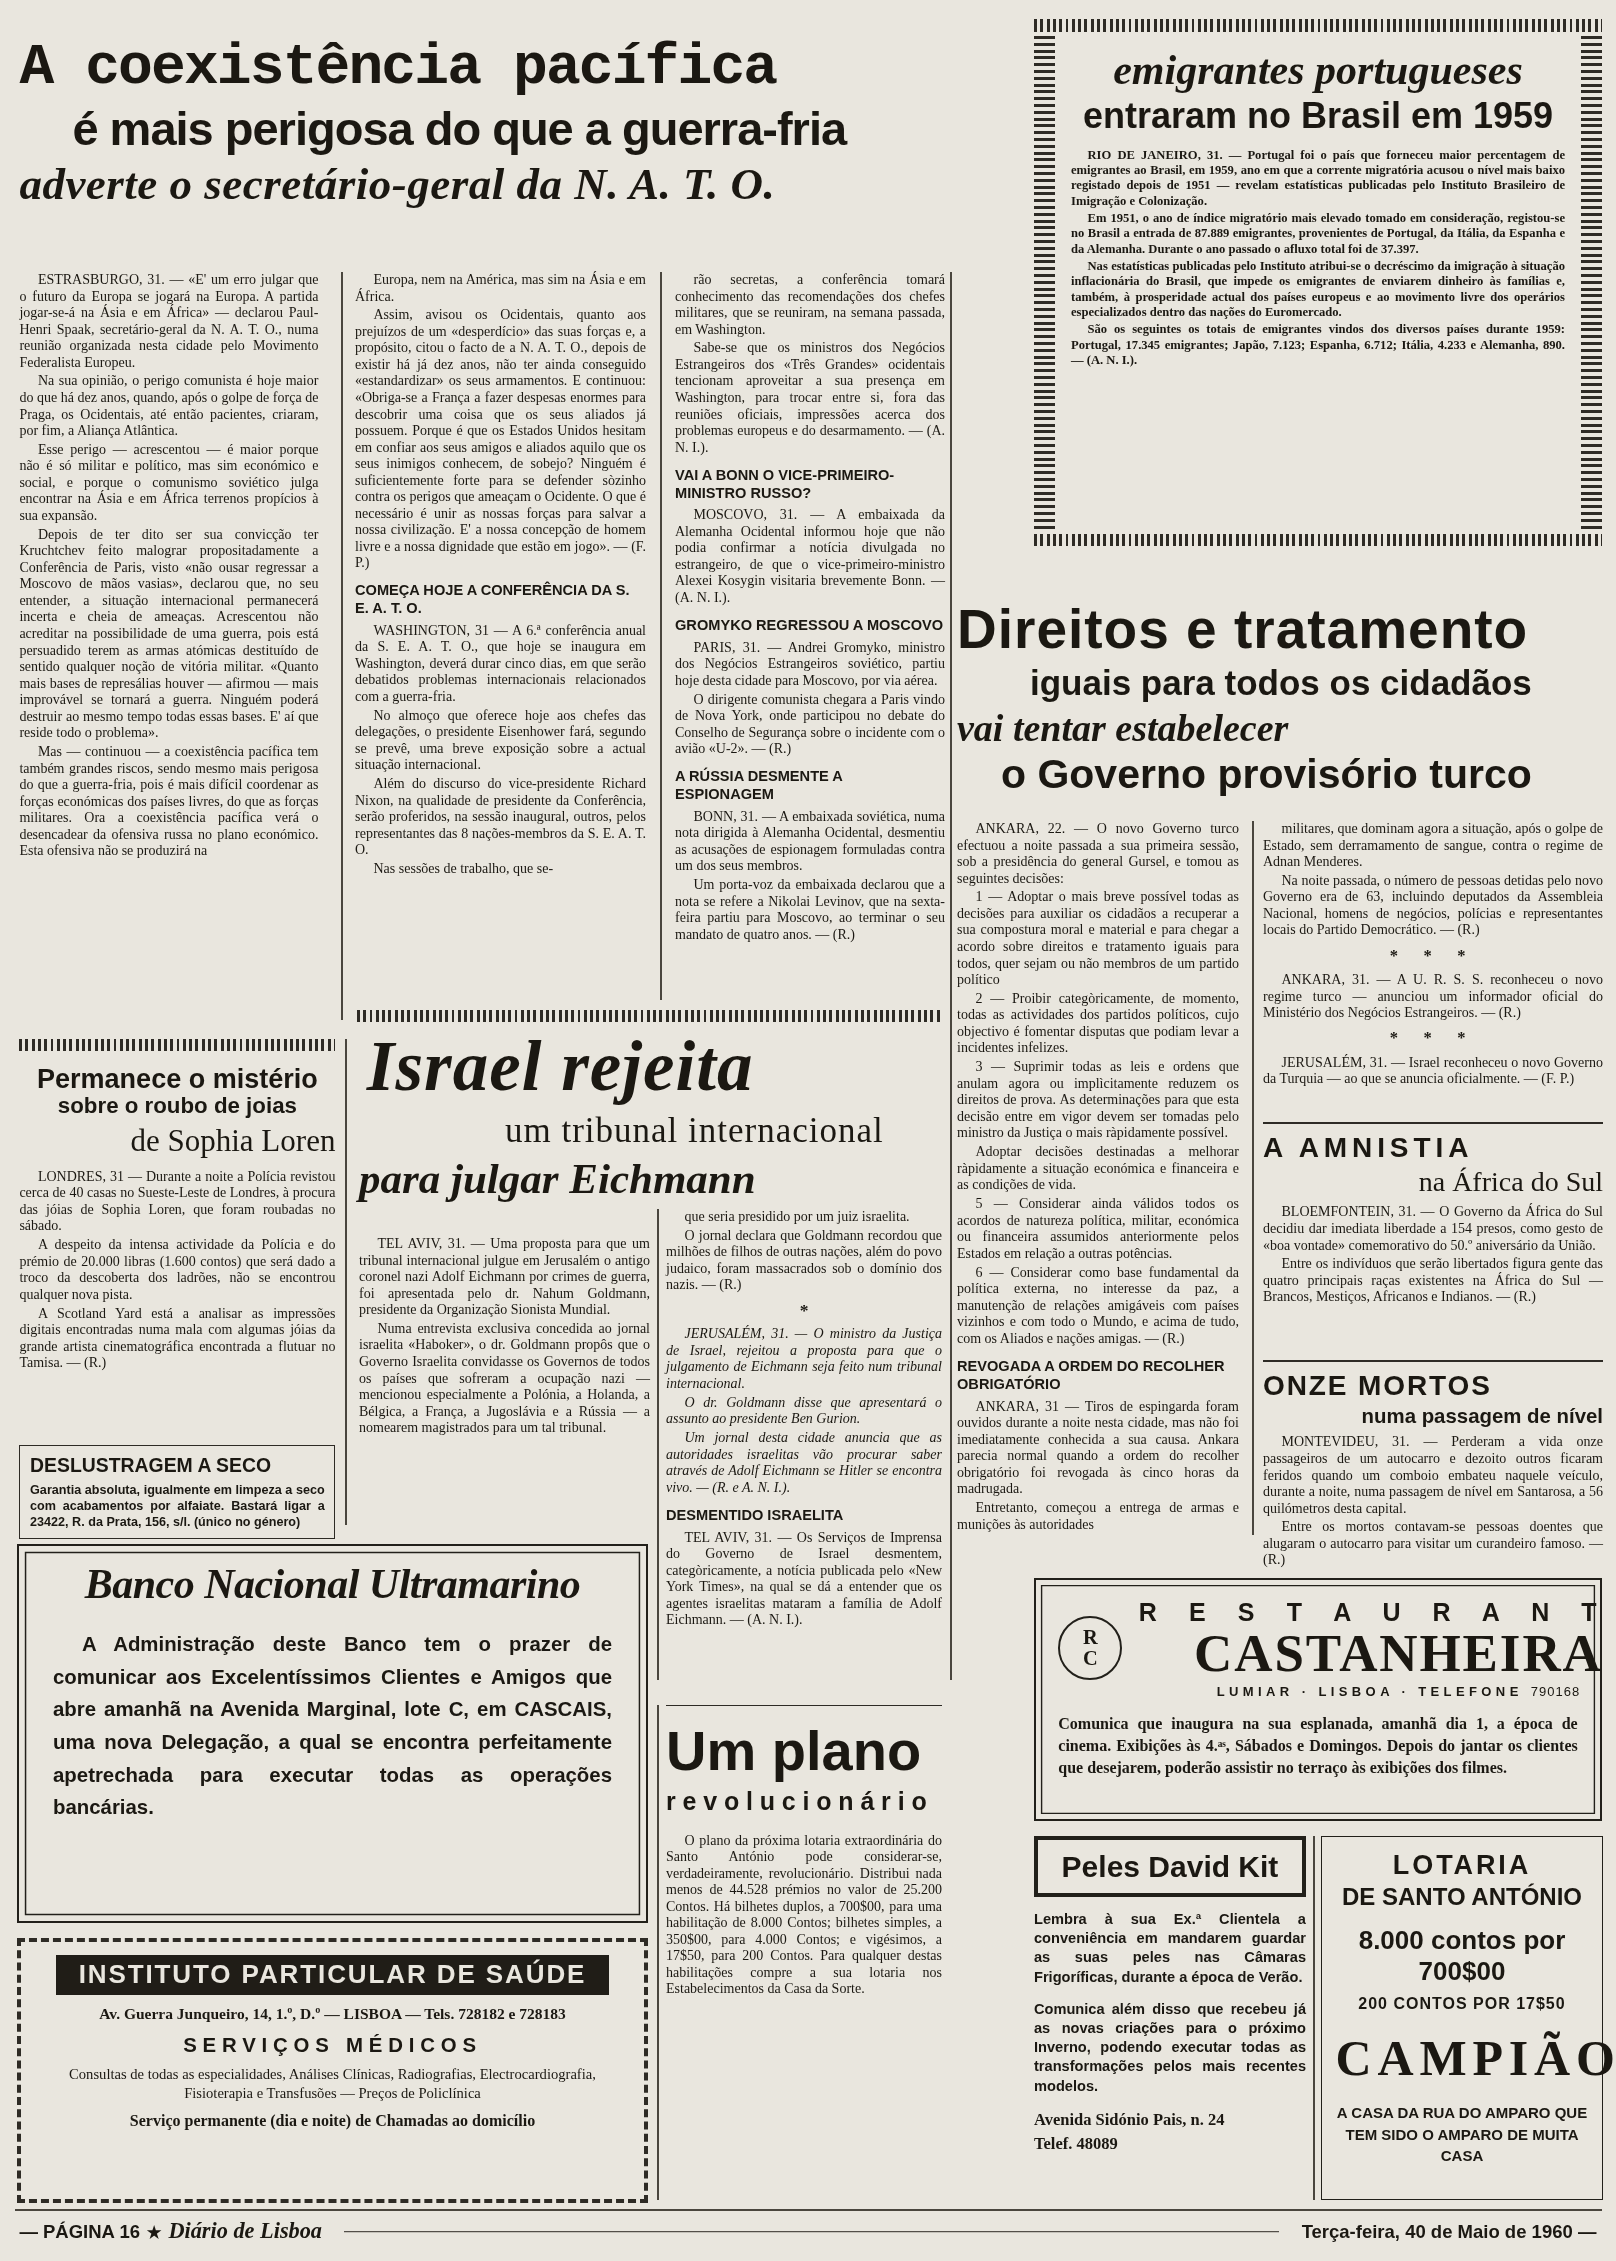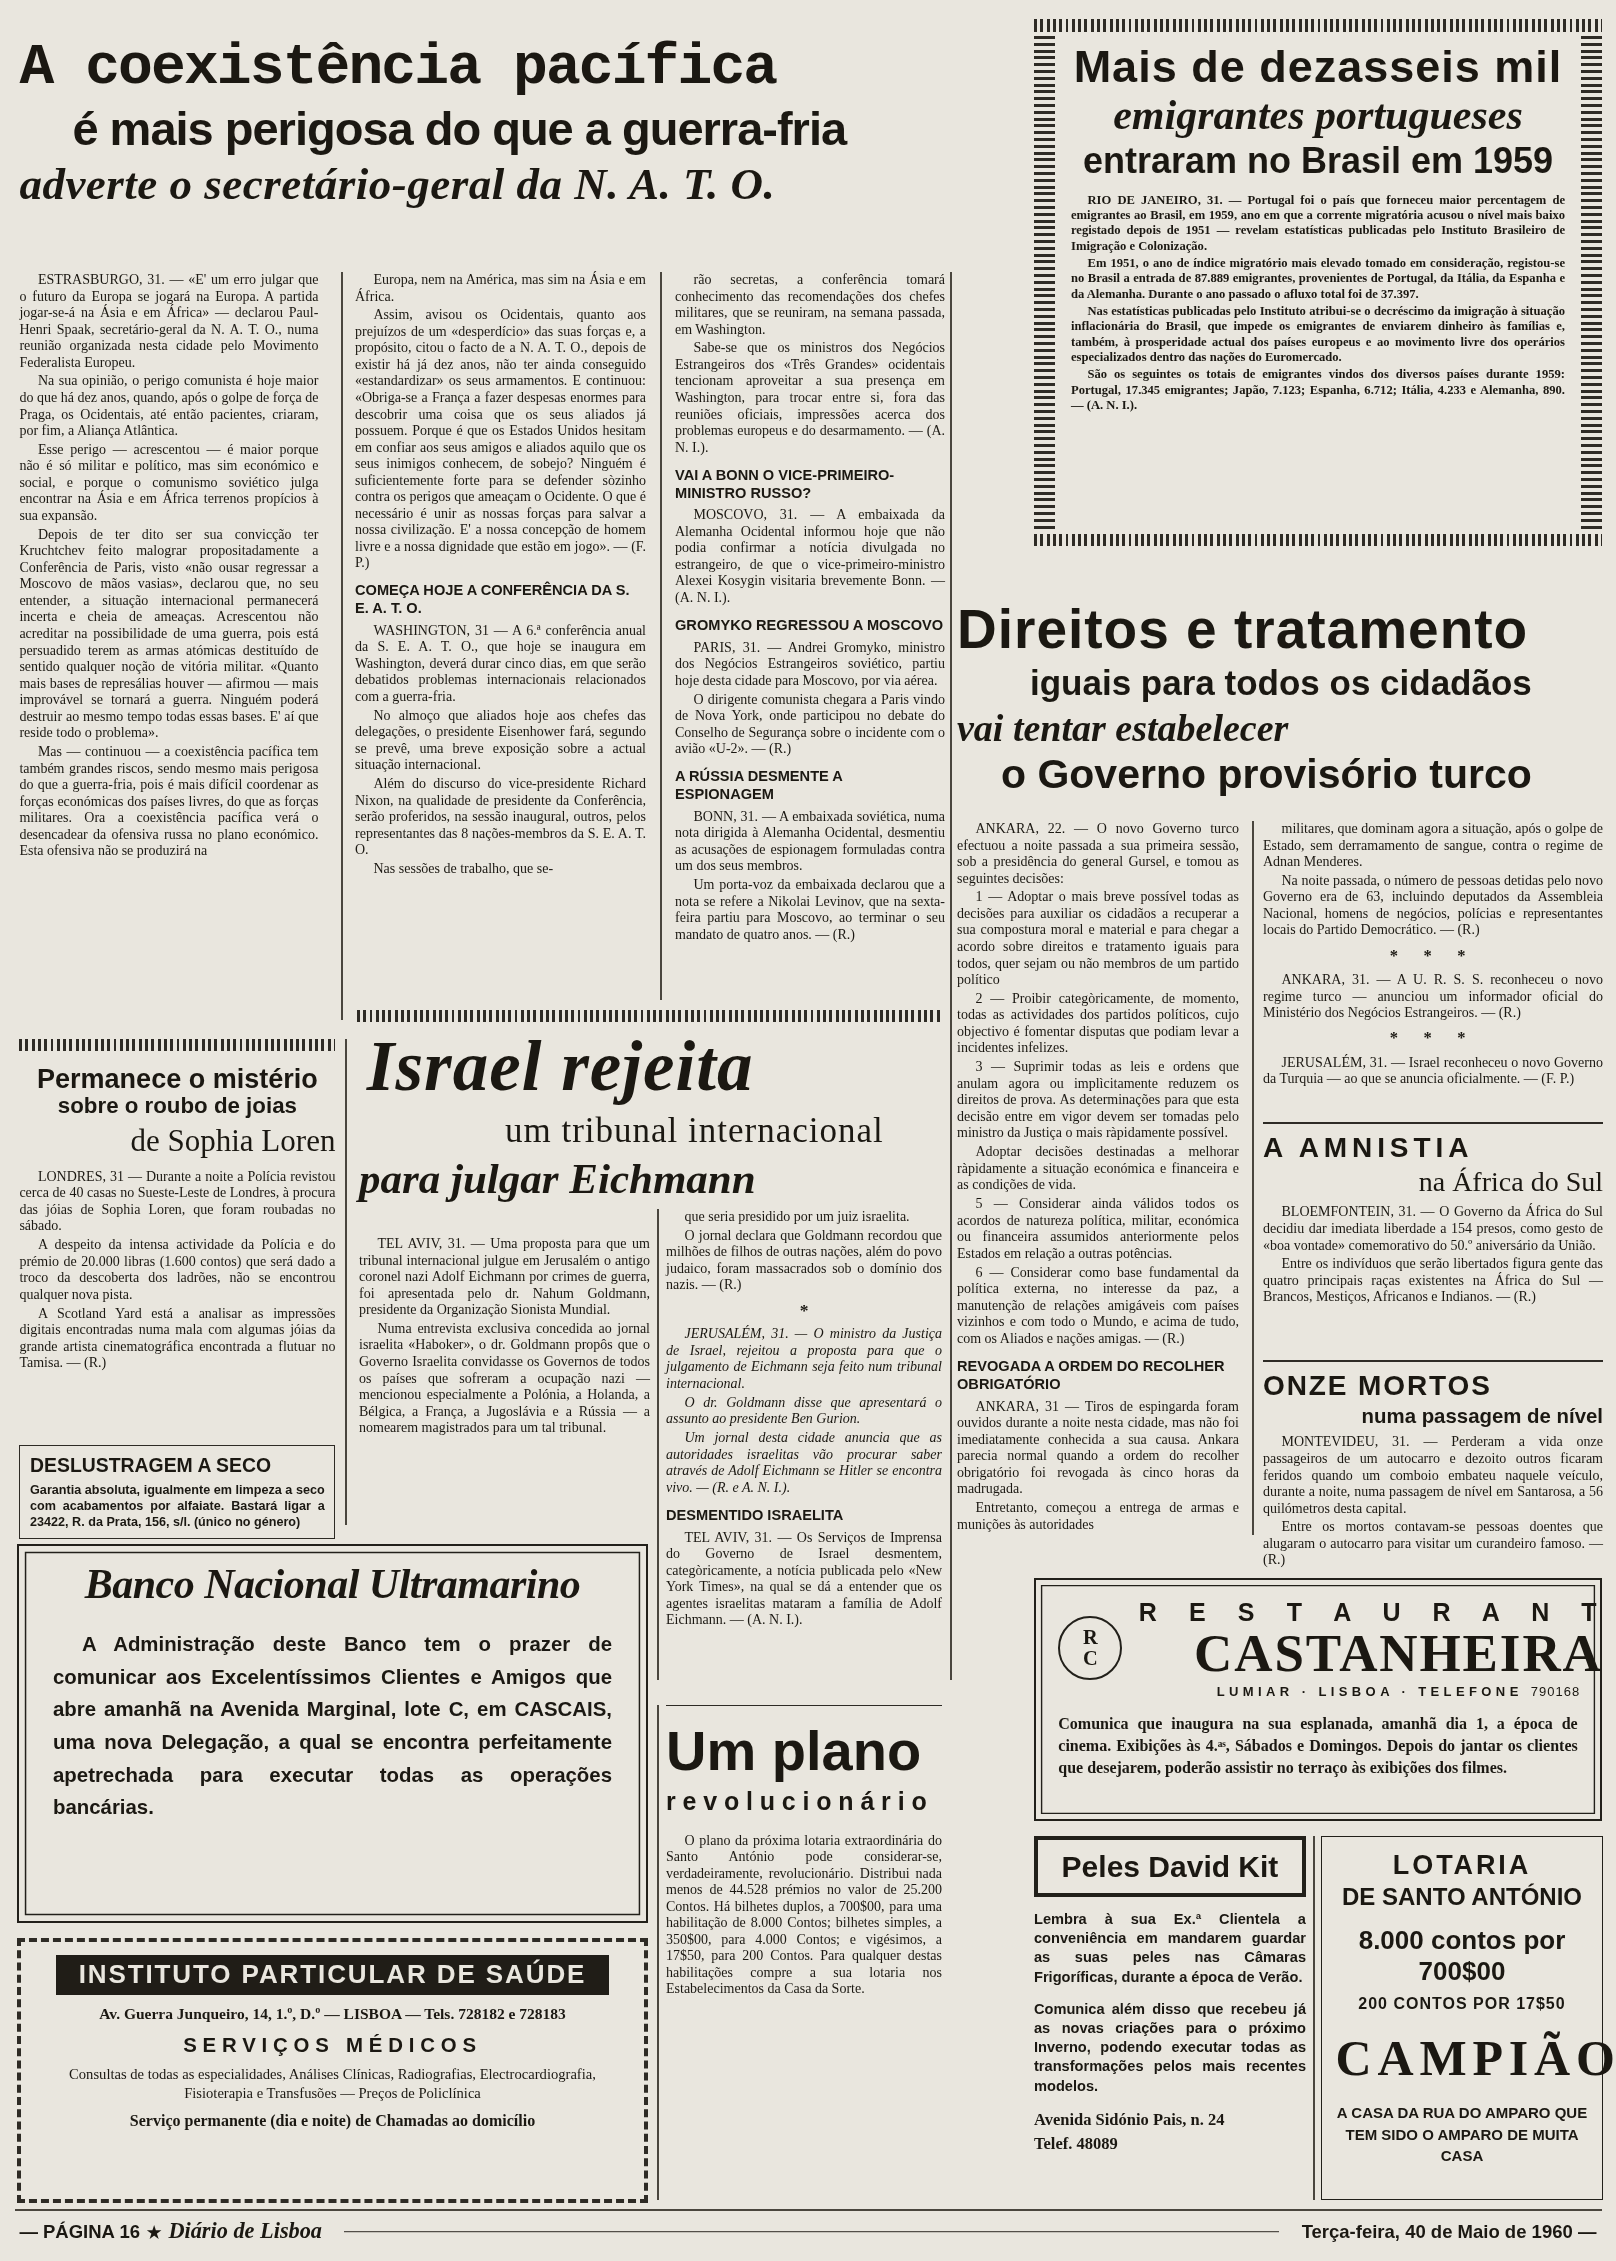--- a/index.html
+++ b/index.html
@@ -136,21 +136,21 @@
       <p class="fl-p">Na sua opinião, o perigo comunista é hoje maior do que há dez anos, quando, após o golpe de força de Praga, os Ocidentais, até então pacientes, criaram, por fim, a Aliança Atlântica.</p>
       <p class="fl-p">Esse perigo — acrescentou — é maior porque não é só militar e político, mas sim económico e social, e porque o comunismo soviético julga encontrar na Ásia e em África terrenos propícios à sua expansão.</p>
       <p class="fl-p">Depois de ter dito ser sua convicção ter Kruchtchev feito malograr propositadamente a Conferência de Paris, visto «não ousar regressar a Moscovo de mãos vasias», declarou que, no seu entender, a situação internacional permanecerá incerta e cheia de ameaças. Acrescentou não acreditar na possibilidade de uma guerra, pois está persuadido terem as armas atómicas destituído de sentido qualquer noção de vitória militar. «Quanto mais bases de represálias houver — afirmou — mais improvável se tornará a guerra. Ninguém poderá destruir ao mesmo tempo todas essas bases. E' aí que reside todo o problema».</p>
       <p class="fl-p">Mas — continuou — a coexistência pacífica tem também grandes riscos, sendo mesmo mais perigosa do que a guerra-fria, pois é mais difícil coordenar as forças económicas dos países livres, do que as forças militares. Ora a coexistência pacífica verá o desencadear da ofensiva russa no plano económico. Esta ofensiva não se produzirá na</p>
     </div>
   <div class="abs flow body-text" style="left:355px;top:272px;width:291px">
       <p class="fl-p">Europa, nem na América, mas sim na Ásia e em África.</p>
       <p class="fl-p">Assim, avisou os Ocidentais, quanto aos prejuízos de um «desperdício» das suas forças e, a propósito, citou o facto de a N. A. T. O., depois de existir há já dez anos, não ter ainda conseguido «estandardizar» os seus armamentos. E continuou: «Obriga-se a França a fazer despesas enormes para descobrir uma coisa que os seus aliados já possuem. Porque é que os Estados Unidos hesitam em confiar aos seus amigos e aliados aquilo que os seus inimigos conhecem, de sobejo? Ninguém é suficientemente forte para se defender sòzinho contra os perigos que ameaçam o Ocidente. O que é necessário é unir as nossas forças para salvar a nossa civilização. E' a nossa concepção de homem livre e a nossa dignidade que estão em jogo». — (F. P.)</p>
       <h4 class="fl-h">COMEÇA HOJE A CONFERÊNCIA DA S. E. A. T. O.</h4>
       <p class="fl-p">WASHINGTON, 31 — A 6.ª conferência anual da S. E. A. T. O., que hoje se inaugura em Washington, deverá durar cinco dias, em que serão debatidos problemas internacionais relacionados com a guerra-fria.</p>
-      <p class="fl-p">No almoço que aliados hoje aos chefes das delegações, o presidente Eisenhower fará, segundo se prevê, uma breve exposição sobre a actual situação internacional.</p>
+      <p class="fl-p">No almoço que oferece hoje aos chefes das delegações, o presidente Eisenhower fará, segundo se prevê, uma breve exposição sobre a actual situação internacional.</p>
       <p class="fl-p">Além do discurso do vice-presidente Richard Nixon, na qualidade de presidente da Conferência, serão proferidos, na sessão inaugural, outros, pelos representantes das 8 nações-membros da S. E. A. T. O.</p>
       <p class="fl-p">Nas sessões de trabalho, que se-</p>
     </div>
   <div class="abs flow body-text" style="left:675px;top:272px;width:270px">
       <p class="fl-p">rão secretas, a conferência tomará conhecimento das recomendações dos chefes militares, que se reuniram, na semana passada, em Washington.</p>
       <p class="fl-p">Sabe-se que os ministros dos Negócios Estrangeiros dos «Três Grandes» ocidentais tencionam aproveitar a sua presença em Washington, para trocar entre si, fora das reuniões oficiais, impressões acerca dos problemas europeus e do desarmamento. — (A. N. I.).</p>
       <h4 class="fl-h">VAI A BONN O VICE-PRIMEIRO-MINISTRO RUSSO?</h4>
       <p class="fl-p">MOSCOVO, 31. — A embaixada da Alemanha Ocidental informou hoje que não podia confirmar a notícia divulgada no estrangeiro, de que o vice-primeiro-ministro Alexei Kosygin visitaria brevemente Bonn. — (A. N. I.).</p>
       <h4 class="fl-h">GROMYKO REGRESSOU A MOSCOVO</h4>
       <p class="fl-p">PARIS, 31. — Andrei Gromyko, ministro dos Negócios Estrangeiros soviético, partiu hoje desta cidade para Moscovo, por via aérea.</p>
@@ -159,21 +159,20 @@
       <p class="fl-p">BONN, 31. — A embaixada soviética, numa nota dirigida à Alemanha Ocidental, desmentiu as acusações de espionagem formuladas contra um dos seus membros.</p>
       <p class="fl-p">Um porta-voz da embaixada declarou que a nota se refere a Nikolai Levinov, que na sexta-feira partiu para Moscovo, ao terminar o seu mandato de quatro anos. — (R.)</p>
     </div>
 
   <section class="abs" style="left:1034px;top:19.4px;width:568px;height:527px">
     <div class="emig-bar" style="top:0"></div>
     <div class="emig-bar" style="bottom:0"></div>
     <div class="emig-side" style="left:0"></div>
     <div class="emig-side" style="right:0"></div>
     <div class="emig-inner">
-      <h2 class="emig-h1">Mais de dezasseis mil</h2>
       <h3 class="emig-h2">emigrantes portugueses</h3>
       <h3 class="emig-h3">entraram no Brasil em 1959</h3>
       <div class="flow emig-body">
           <p class="fl-p">RIO DE JANEIRO, 31. — Portugal foi o país que forneceu maior percentagem de emigrantes ao Brasil, em 1959, ano em que a corrente migratória acusou o nível mais baixo registado depois de 1951 — revelam estatísticas publicadas pelo Instituto Brasileiro de Imigração e Colonização.</p>
           <p class="fl-p">Em 1951, o ano de índice migratório mais elevado tomado em consideração, registou-se no Brasil a entrada de 87.889 emigrantes, provenientes de Portugal, da Itália, da Espanha e da Alemanha. Durante o ano passado o afluxo total foi de 37.397.</p>
           <p class="fl-p">Nas estatísticas publicadas pelo Instituto atribui-se o decréscimo da imigração à situação inflacionária do Brasil, que impede os emigrantes de enviarem dinheiro às famílias e, também, à prosperidade actual dos países europeus e ao movimento livre dos operários especializados dentro das nações do Euromercado.</p>
           <p class="fl-p">São os seguintes os totais de emigrantes vindos dos diversos países durante 1959: Portugal, 17.345 emigrantes; Japão, 7.123; Espanha, 6.712; Itália, 4.233 e Alemanha, 890. — (A. N. I.).</p>
         </div>
     </div>
   </section>

